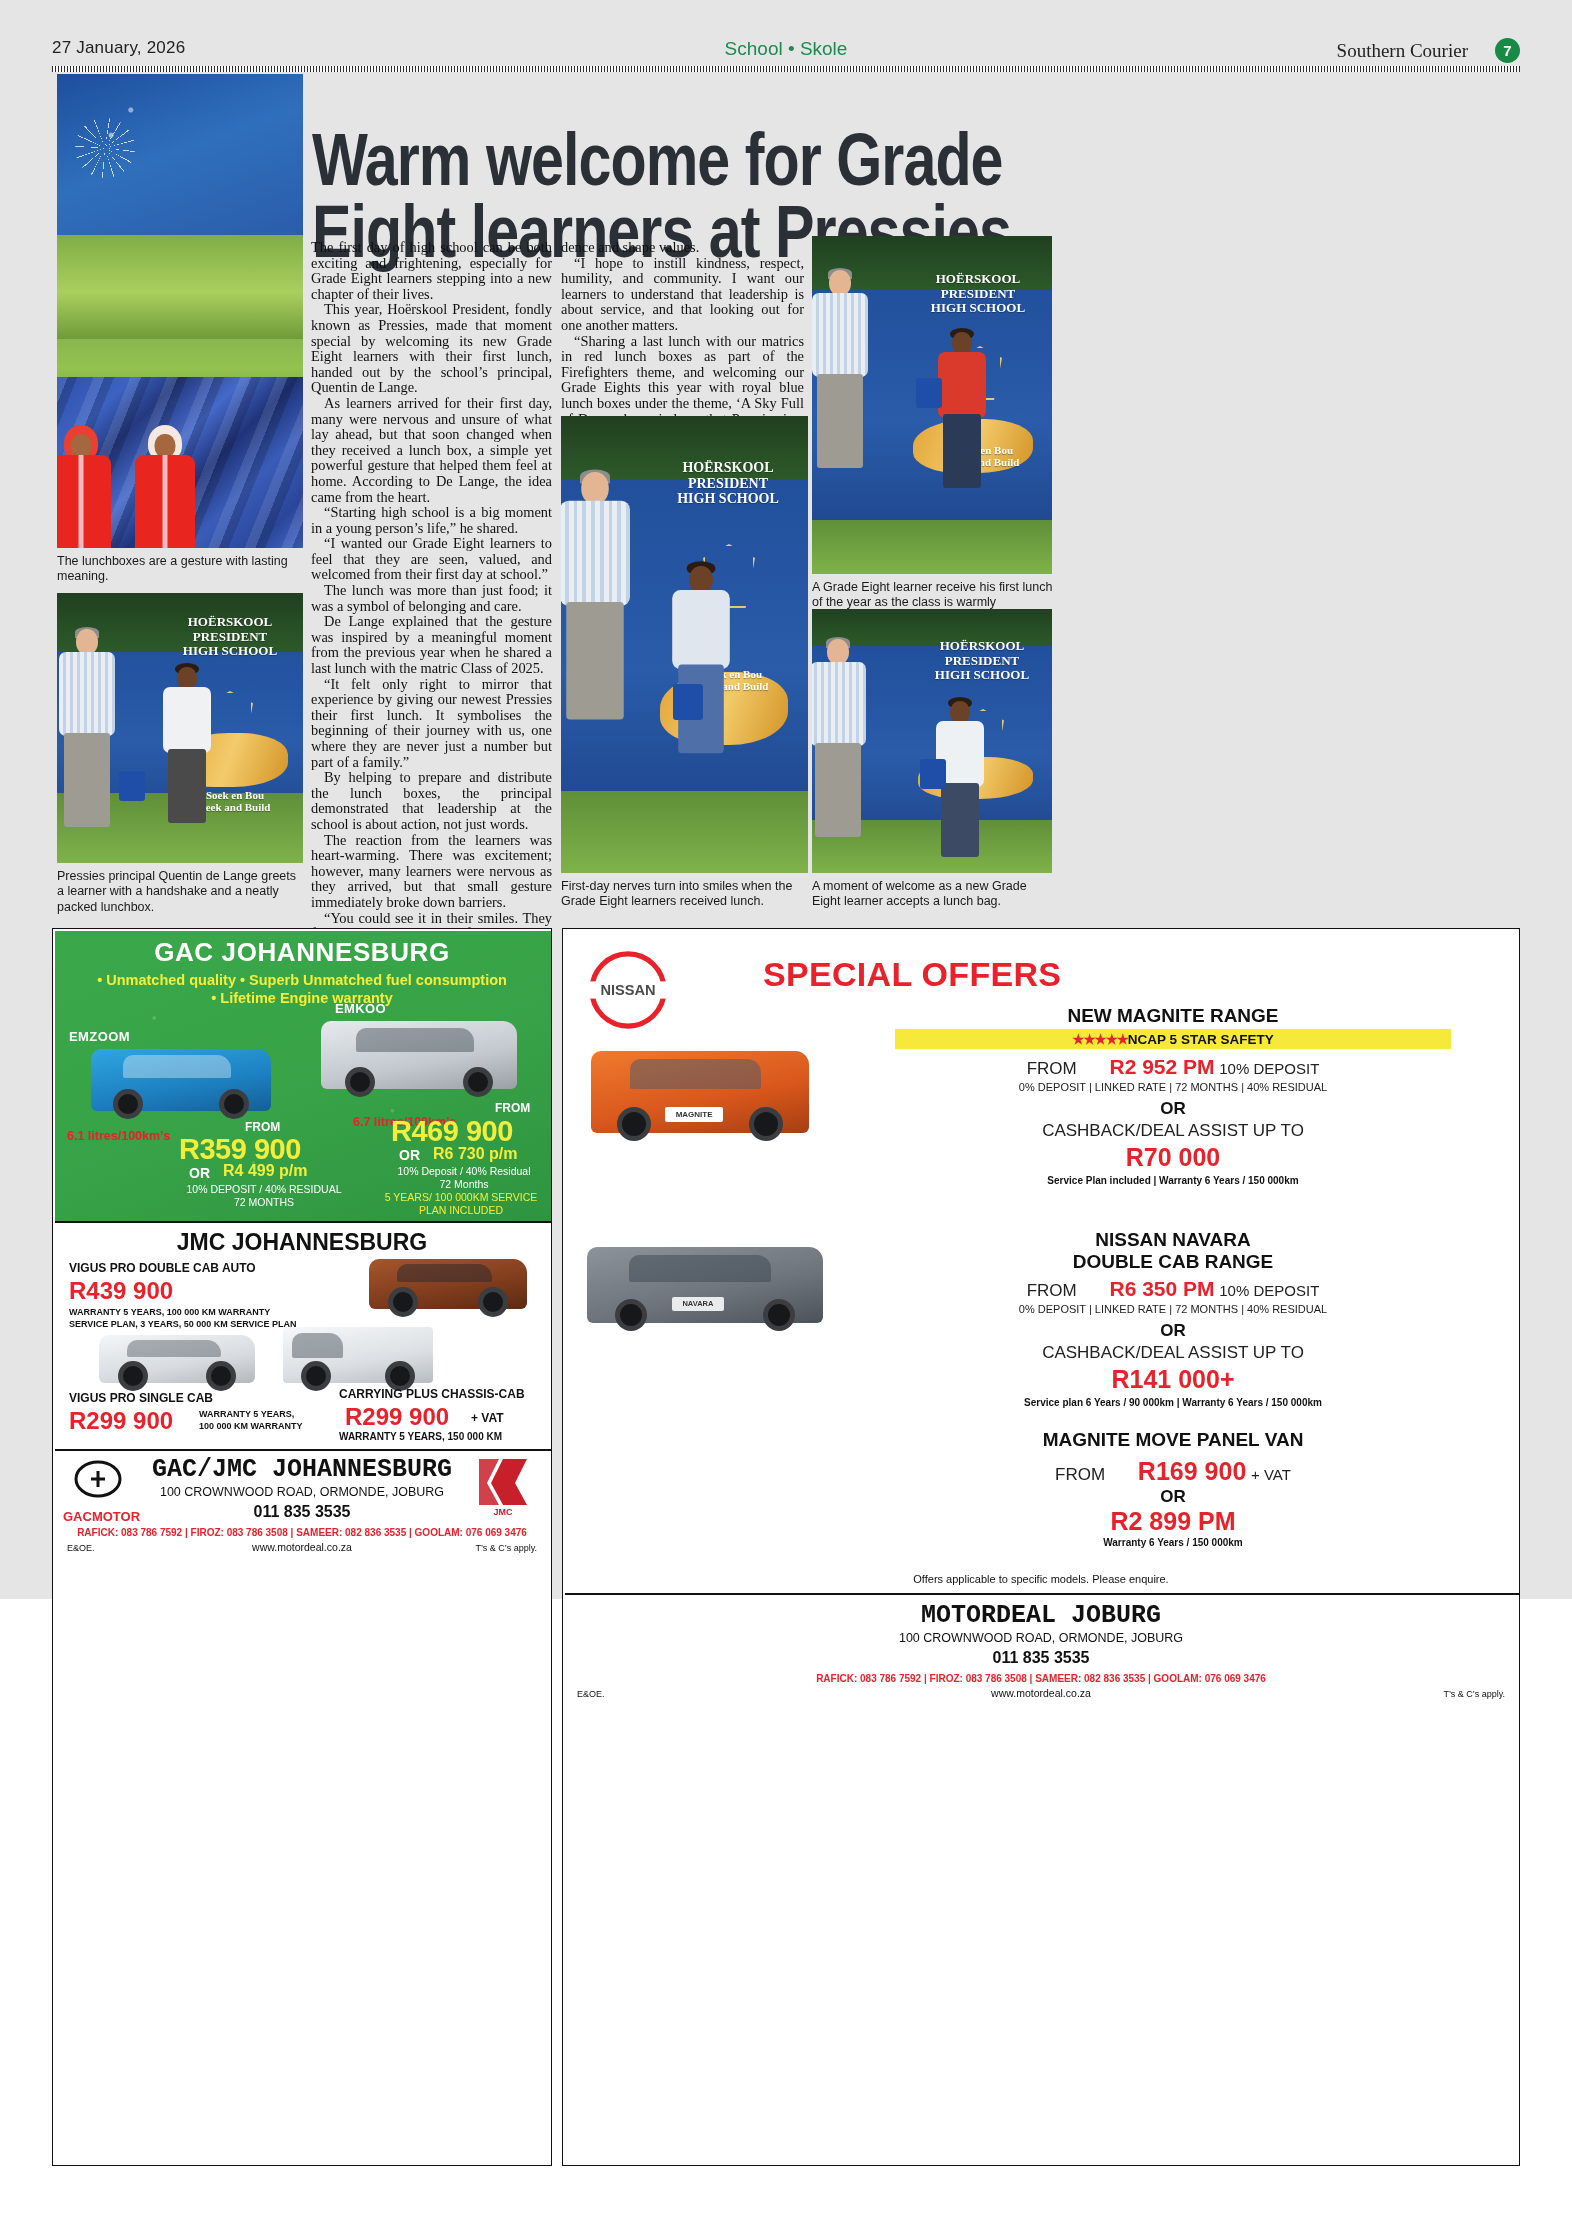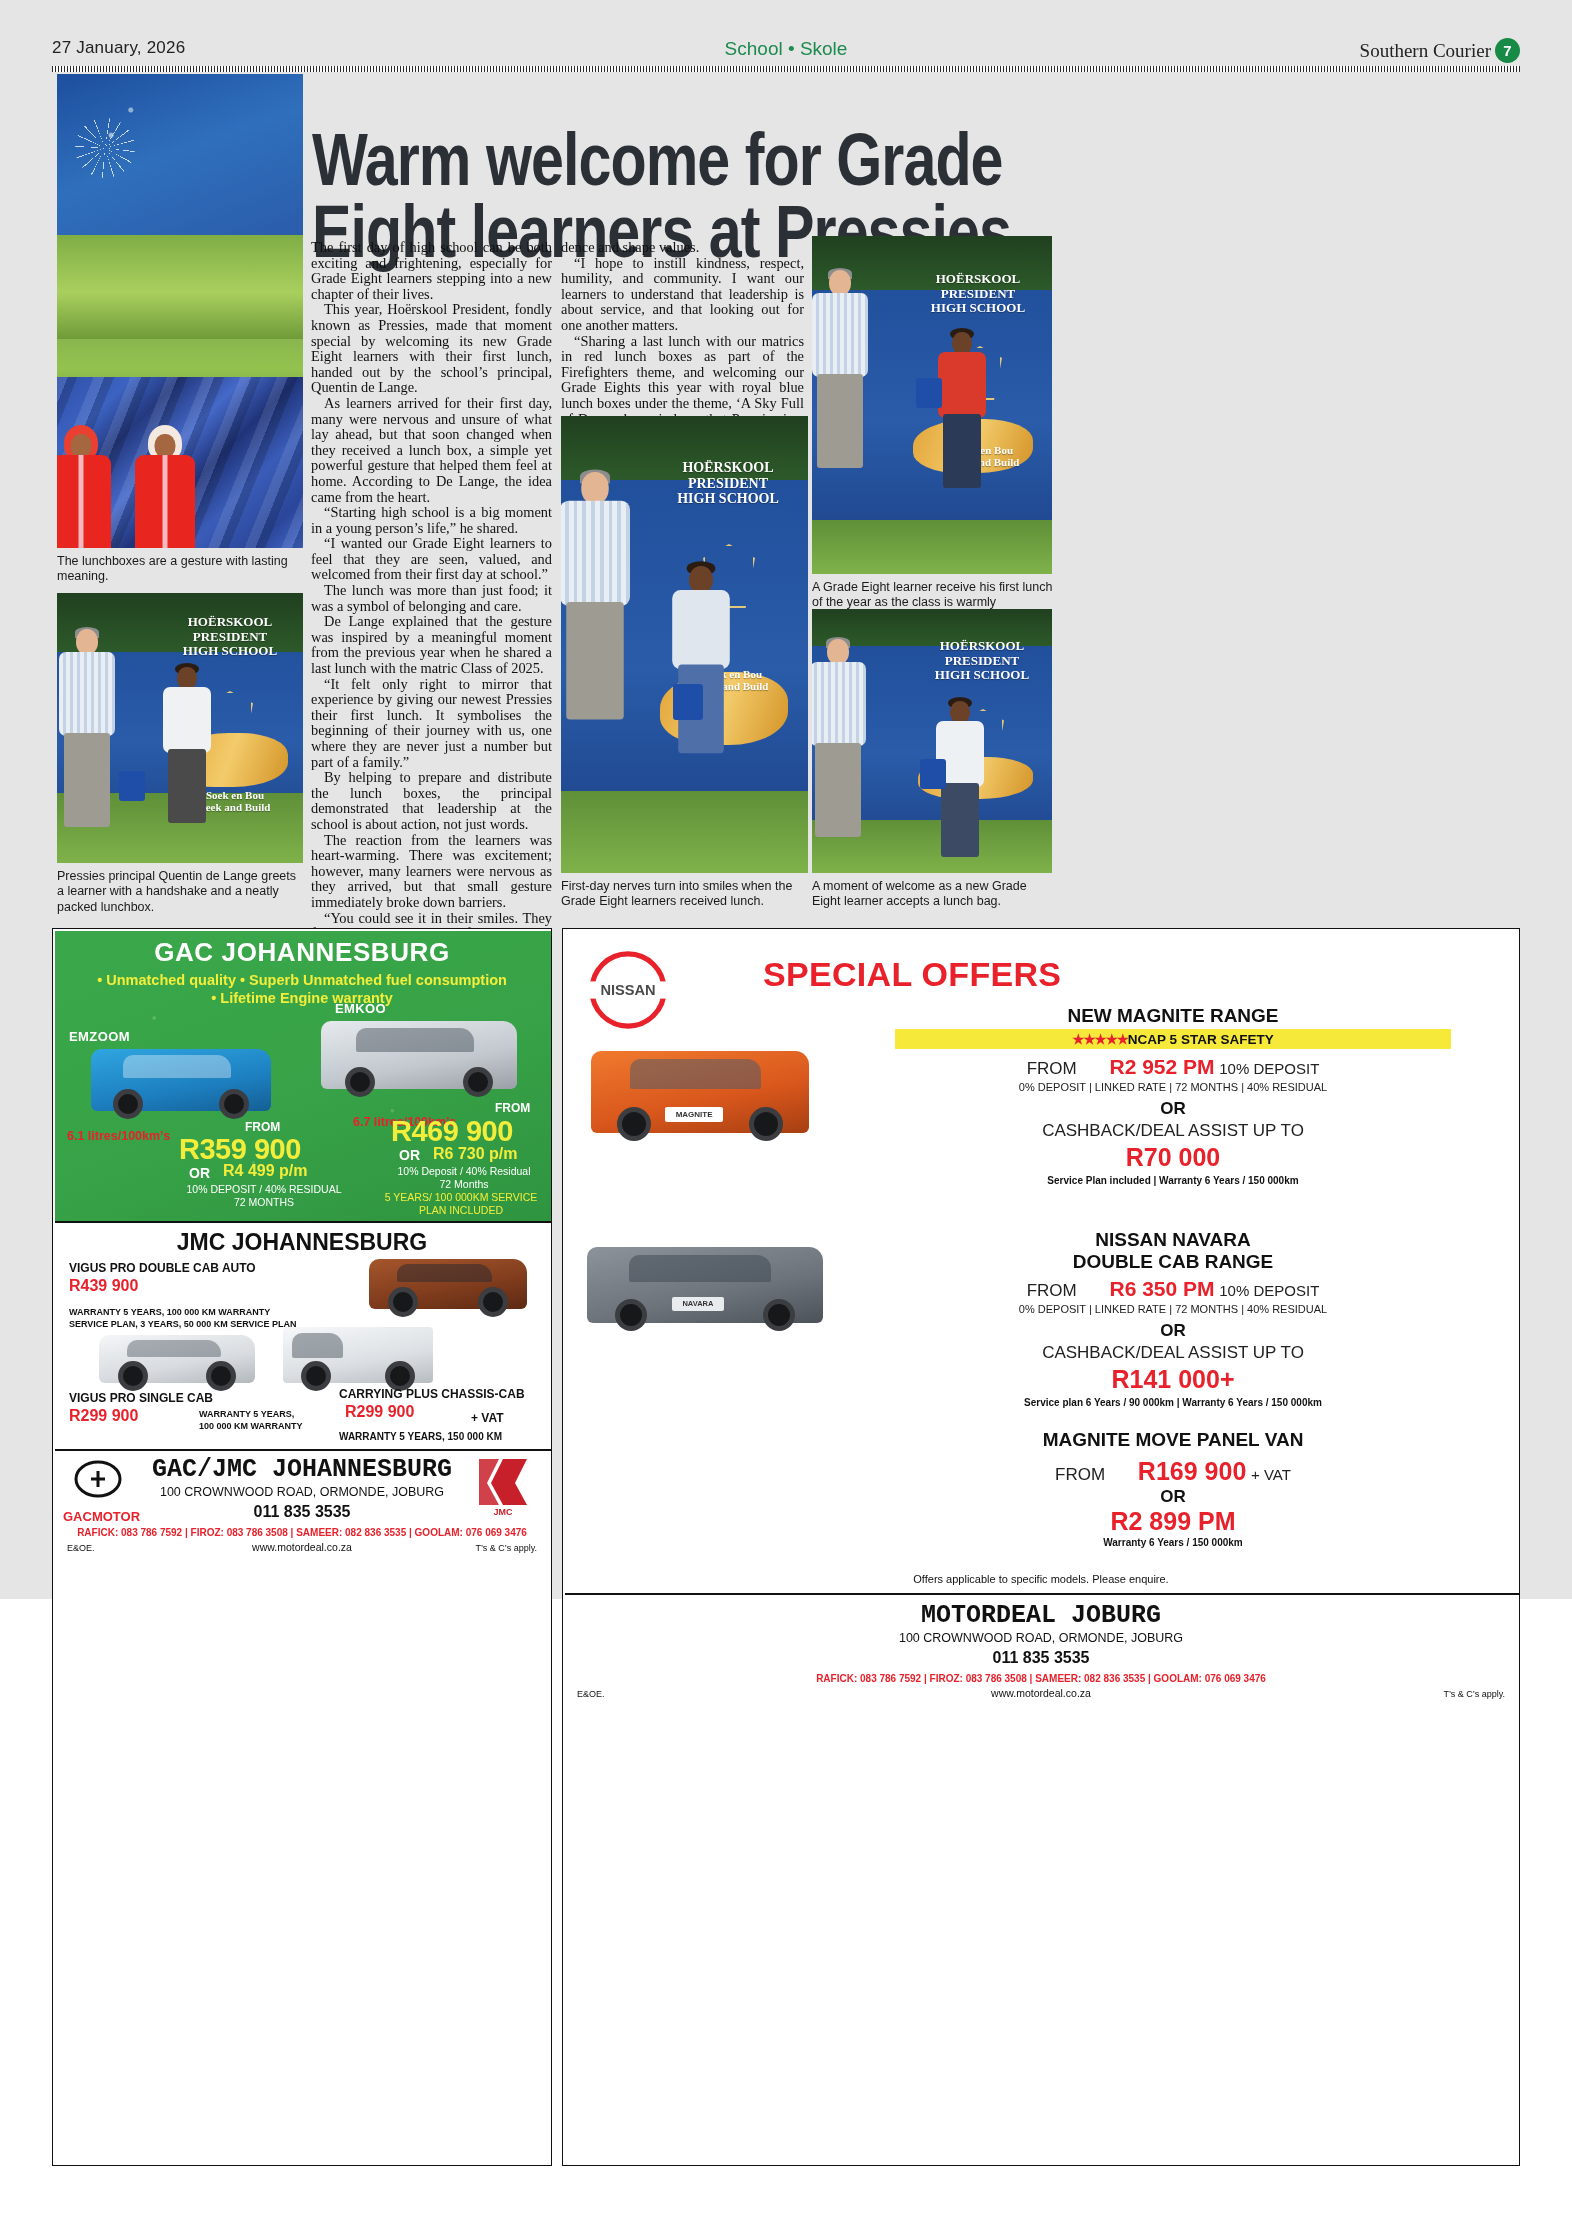--- a/index.html
+++ b/index.html
@@ -3,21 +3,21 @@
 <meta charset="utf-8">
 <style>
   html,body{margin:0;padding:0;background:#ffffff;}
   body{width:1572px;height:2224px;font-family:"Liberation Serif",serif;color:#1a1a1a;position:relative;overflow:hidden;}
   .page{position:relative;width:1572px;height:1599px;background:#e5e5e5;}
 
   
   .masthead{position:absolute;left:52px;top:38px;width:1468px;height:26px;}
   .mh-date{position:absolute;left:0;top:0;font-family:"Liberation Sans",sans-serif;font-size:17px;color:#222;letter-spacing:.2px;}
   .mh-section{position:absolute;left:0;right:0;top:0;text-align:center;font-family:"Liberation Sans",sans-serif;font-size:19px;color:#1d8a4e;font-weight:400;}
-  .mh-right{position:absolute;right:0;top:0;display:flex;align-items:center;gap:4px;}
+  .mh-right{position:absolute;right:0;top:0;display:flex;align-items:center;gap:27px;}
   .mh-paper{font-family:"Liberation Serif",serif;font-size:19px;color:#222;}
   .mh-pagenum{width:25px;height:25px;border-radius:50%;background:#178a45;color:#fff;font-family:"Liberation Sans",sans-serif;font-weight:700;font-size:15px;display:flex;align-items:center;justify-content:center;}
 
   .rule-dashed{position:absolute;left:52px;top:66px;width:1468px;height:6px;
     background:repeating-linear-gradient(90deg,#2a2a2a 0px,#2a2a2a 1px,#ffffff 1px,#ffffff 3px);}
 
   
   .headline{position:absolute;left:312px;top:74px;width:1208px;
     font-family:"Liberation Sans",sans-serif;font-weight:700;
     font-size:74px;line-height:0.98;letter-spacing:-1.2px;color:#2b2f36;
@@ -119,21 +119,21 @@
   .lbl-fuel{position:absolute;color:#e8212b;font-family:"Liberation Sans",sans-serif;font-weight:700;font-size:12.5px;}
   .pr-from{position:absolute;color:#fff;font-family:"Liberation Sans",sans-serif;font-weight:700;font-size:12px;}
   .pr-big{position:absolute;color:#f3ee3b;font-family:"Liberation Sans",sans-serif;font-weight:700;font-size:29px;letter-spacing:-.5px;}
   .pr-or{position:absolute;color:#fff;font-family:"Liberation Sans",sans-serif;font-weight:700;font-size:14px;}
   .pr-pm{position:absolute;color:#f3ee3b;font-family:"Liberation Sans",sans-serif;font-weight:700;font-size:16px;}
   .pr-note{position:absolute;color:#fff;font-family:"Liberation Sans",sans-serif;font-weight:400;font-size:10.5px;line-height:1.25;}
 
   .jmc-title{position:absolute;left:0;right:0;text-align:center;color:#111;
     font-family:"Liberation Sans",sans-serif;font-weight:700;font-size:23px;}
   .jmc-t{position:absolute;font-family:"Liberation Sans",sans-serif;font-weight:700;font-size:12px;color:#111;}
-  .jmc-p{position:absolute;font-family:"Liberation Sans",sans-serif;font-weight:700;font-size:16px;color:#e8212b;}
+  .jmc-p{position:absolute;font-family:"Liberation Sans",sans-serif;font-weight:700;font-size:24px;color:#e8212b;}
   .jmc-s{position:absolute;font-family:"Liberation Sans",sans-serif;font-weight:700;font-size:9px;color:#111;line-height:1.28;}
 
   .foot-name{position:absolute;left:0;right:0;text-align:center;font-family:Liberation Mono, monospace;font-weight:700;font-size:25px;color:#111;}
   .foot-addr{position:absolute;left:0;right:0;text-align:center;font-family:"Liberation Sans",sans-serif;font-size:12.5px;color:#111;}
   .foot-tel{position:absolute;left:0;right:0;text-align:center;font-family:"Liberation Sans",sans-serif;font-weight:700;font-size:16px;color:#111;}
   .foot-people{position:absolute;left:0;right:0;text-align:center;font-family:"Liberation Sans",sans-serif;font-weight:700;font-size:10px;color:#e8212b;}
   .foot-eoe{position:absolute;font-family:"Liberation Sans",sans-serif;font-size:9px;color:#111;}
   .foot-web{position:absolute;left:0;right:0;text-align:center;font-family:"Liberation Sans",sans-serif;font-size:10.5px;color:#111;}
   .foot-tc{position:absolute;font-family:"Liberation Sans",sans-serif;font-size:9px;color:#111;}
 

